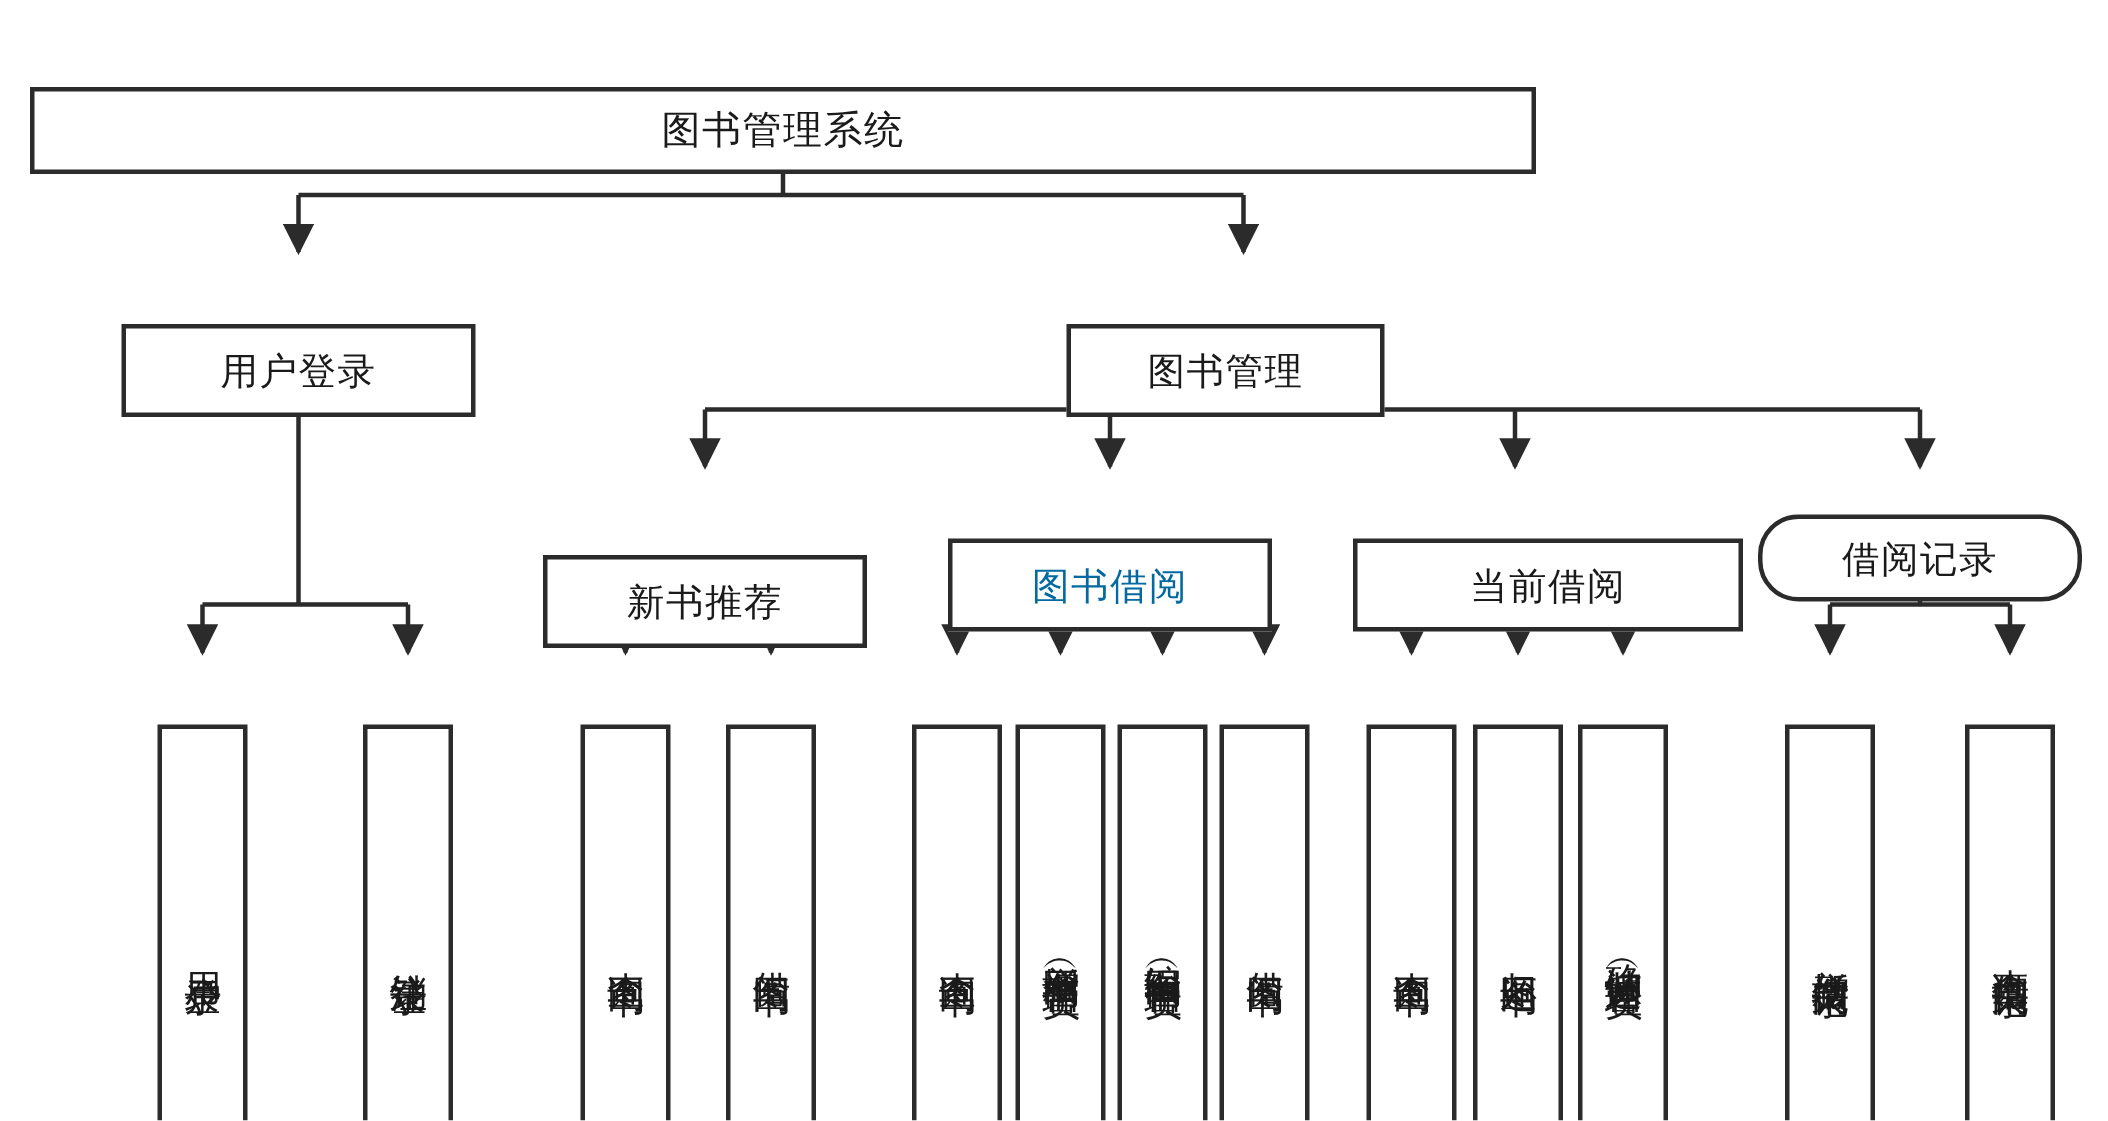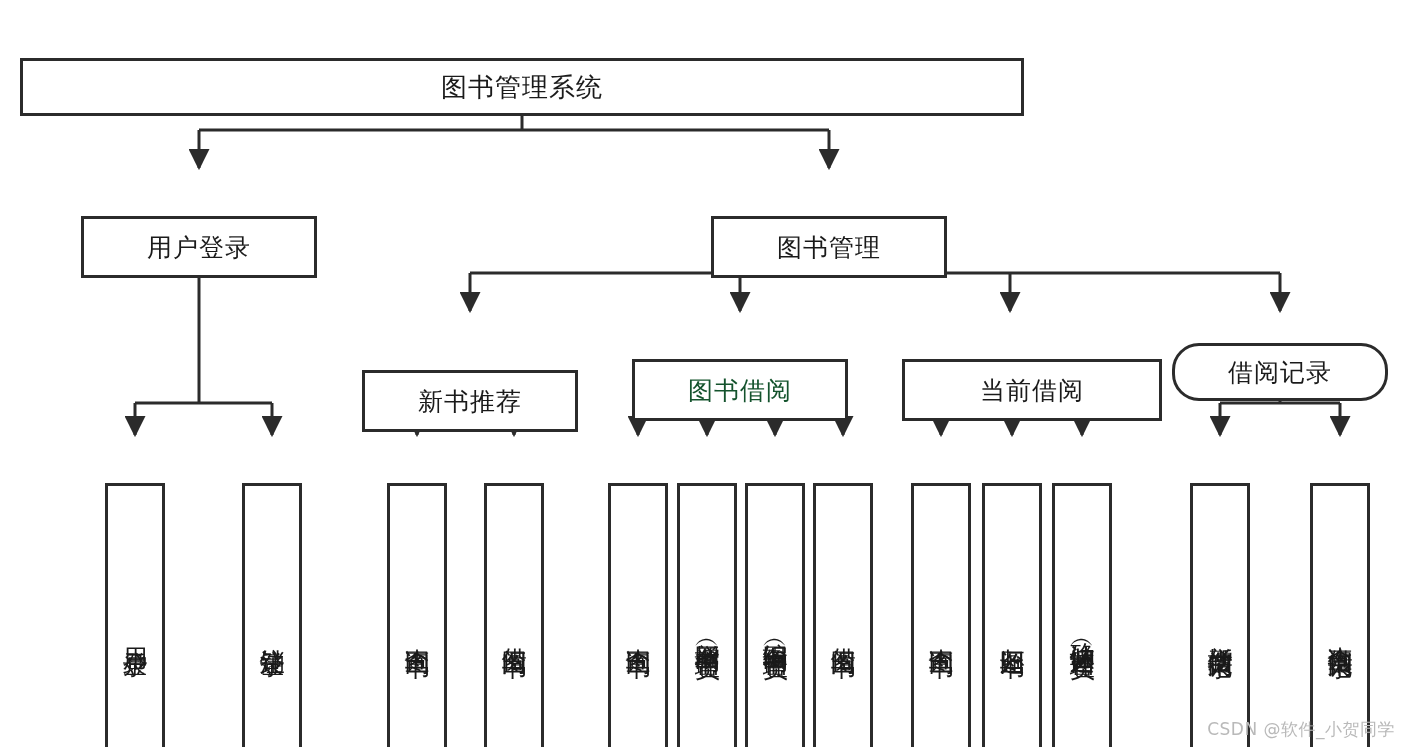--- a/index.html
+++ b/index.html
@@ -119,29 +119,29 @@
   </svg>
 
   <div class="node horiz root" style="left: 20px; top: 12px; width: 1004px; height: 58px; border-color: rgb(43, 43, 43); background: rgb(255, 255, 255); color: rgb(26, 26, 26);">
     <span class="label">图书管理系统</span>
   </div>
 
   <div id="l2-nodes">
       <div class="node horiz" style="left: 81px; top: 170px; width: 236px; height: 62px; border-color: rgb(43, 43, 43); background: rgb(255, 255, 255); color: rgb(26, 26, 26);">
         <span class="label">用户登录</span>
       </div>
-      <div class="node horiz" style="left: 711px; top: 170px; width: 236px; height: 62px; border-color: rgb(43, 43, 43); background: rgb(255, 255, 255); color: rgb(26, 26, 26);">
+      <div class="node horiz" style="left: 711px; top: 170px; width: 212px; height: 62px; border-color: rgb(43, 43, 43); background: rgb(255, 255, 255); color: rgb(26, 26, 26);">
         <span class="label">图书管理</span>
       </div>
     </div>
   <div id="l3-nodes">
       <div class="node horiz" style="left: 362px; top: 324px; width: 216px; height: 62px; border-color: rgb(43, 43, 43); background: rgb(255, 255, 255); color: rgb(26, 26, 26);">
         <span class="label">新书推荐</span>
       </div>
-      <div class="node horiz" style="left: 632px; top: 313px; width: 216px; height: 62px; border-color: rgb(43, 43, 43); background: rgb(255, 255, 255); color: #14532d;">
+      <div class="node horiz" style="left: 632px; top: 313px; width: 216px; height: 62px; border-color: rgb(43, 43, 43); background: rgb(255, 255, 255); color: #0369a1;">
         <span class="label">图书借阅</span>
       </div>
       <div class="node horiz" style="left: 902px; top: 313px; width: 260px; height: 62px; border-color: rgb(43, 43, 43); background: rgb(255, 255, 255); color: rgb(26, 26, 26);">
         <span class="label">当前借阅</span>
       </div>
       <div class="node horiz" style="left: 1172px; top: 297px; width: 216px; height: 58px; border-color: rgb(43, 43, 43); background: rgb(255, 255, 255); color: rgb(26, 26, 26); border-radius: 27px;">
         <span class="label">借阅记录</span>
       </div>
     </div>
   <div id="leaf-nodes">
@@ -179,14 +179,13 @@
         <span class="label">确认归还（管理员）</span>
       </div>
       <div class="node vert" style="left: 1190px; top: 437px; width: 60px; height: 297px; border-color: rgb(43, 43, 43); background: rgb(255, 255, 255); color: rgb(26, 26, 26);">
         <span class="label">新增借阅记录</span>
       </div>
       <div class="node vert" style="left: 1310px; top: 437px; width: 60px; height: 297px; border-color: rgb(43, 43, 43); background: rgb(255, 255, 255); color: rgb(26, 26, 26);">
         <span class="label">查询借阅记录</span>
       </div>
     </div>
 
-  <div class="watermark">CSDN @软件_小贺同学</div>
 </div>
 
 </body></html>

